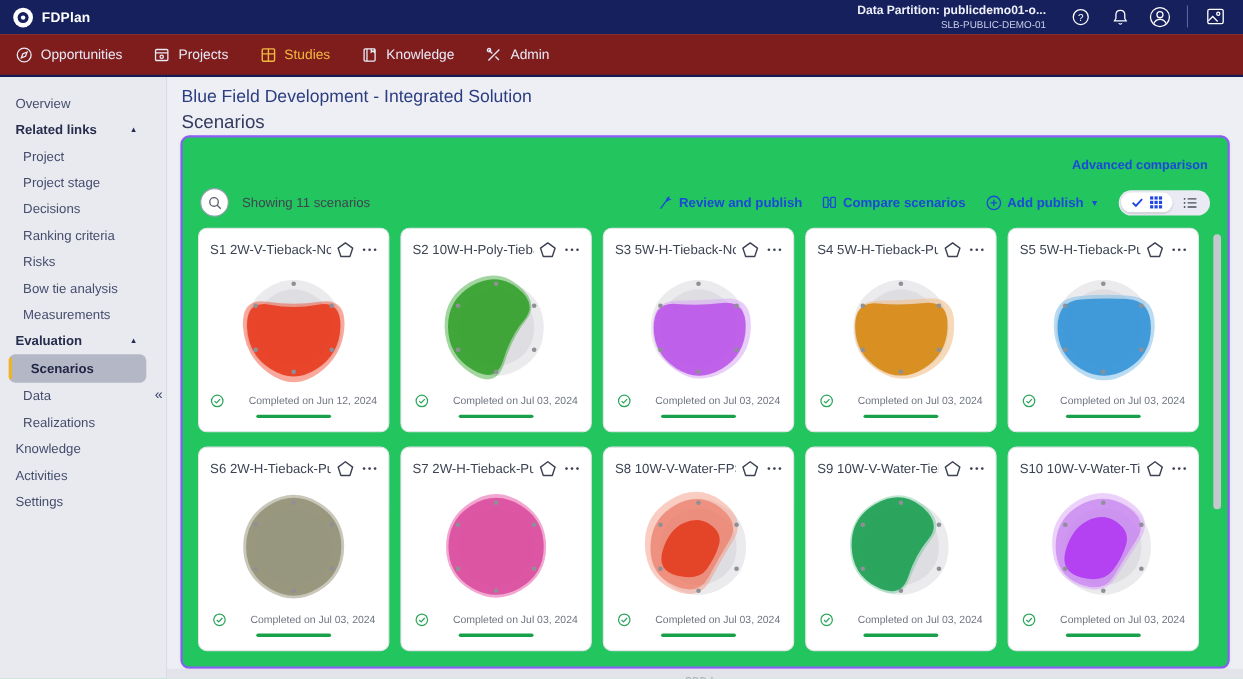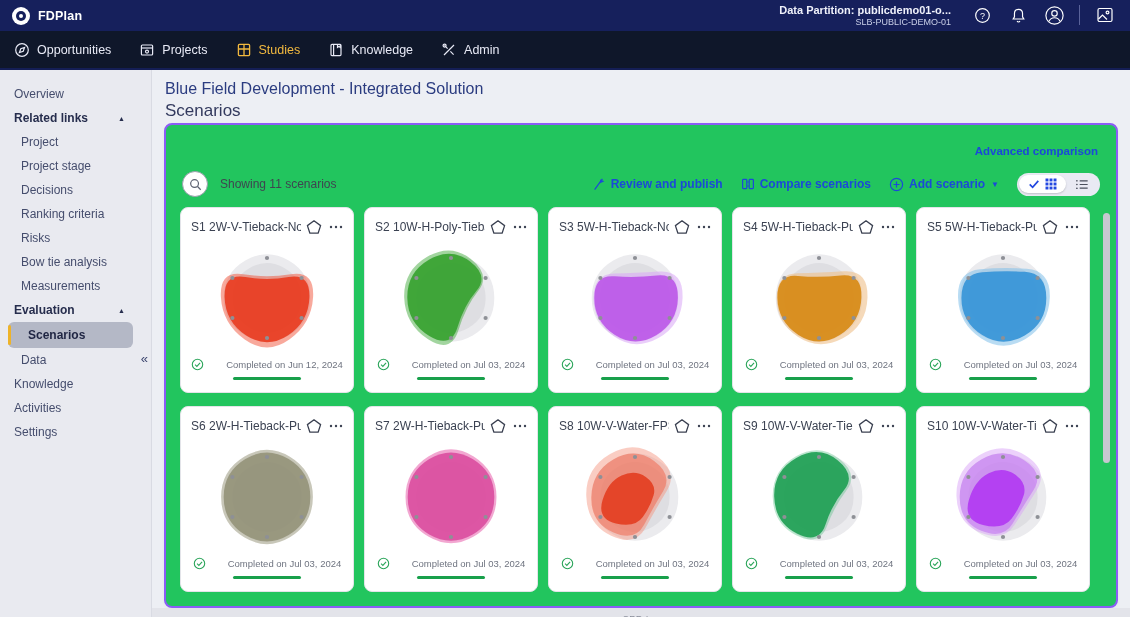--- a/index.html
+++ b/index.html
@@ -15,21 +15,21 @@
   .logo::before { content:""; position:absolute; left:7px; top:7px; width:4px; height:4px; border-radius:50%; background:#fff; z-index:1; }
   .brand-name { font-size:12.5px; font-weight:bold; letter-spacing:.2px; }
   .topbar-right { display:flex; align-items:center; gap:14px; }
   .partition { text-align:right; line-height:1.15; margin-right:6px; }
   .partition-main { font-size:11px; font-weight:bold; color:#eef0fa; }
   .partition-sub { font-size:9px; color:#c9cfe8; }
   .tb-icon { display:inline-flex; align-items:center; justify-content:center; width:22px; height:22px; cursor:pointer; }
   .tb-divider { width:1px; height:20px; background:#5a639a; }
 
   
-  .navbar { height:39px; background:#0f172a; display:flex; align-items:center; gap:28px; padding-left:14px; border-bottom:2px solid #141e55; }
+  .navbar { height:39px; background:#7f1d1d; display:flex; align-items:center; gap:28px; padding-left:14px; border-bottom:2px solid #141e55; }
   .nav-item { display:flex; align-items:center; gap:7px; color:#e8eaf6; font-size:12.5px; cursor:pointer; }
   .nav-item.active { color:#f2b93f; }
 
   
   .layout { display:flex; height:547px; }
 
   
   .sidebar { width:152px; background:#e9eaf0; border-right:1px solid #d9dbe3; position:relative; padding-top:12px; flex:none; }
   .sd-row { height:24px; display:flex; align-items:center; font-size:12px; color:#454d6d; padding-left:14px; padding-right:26px; cursor:pointer; white-space:nowrap; }
   .sd-row.sub { padding-left:21px; }
@@ -201,20 +201,23 @@
         <div class="sd-row header">
           <span>Evaluation</span>
           <span class="sd-caret">▲</span>
         </div>
         <div class="sd-row sub selected">
           <span>Scenarios</span>
         </div>
         <div class="sd-row sub">
           <span>Data</span>
         </div>
+        <div class="sd-row sub">
+          <span>Realizations</span>
+        </div>
         <div class="sd-row">
           <span>Knowledge</span>
         </div>
         <div class="sd-row">
           <span>Activities</span>
         </div>
         <div class="sd-row">
           <span>Settings</span>
         </div>
         <span class="sd-collapse" id="sd-collapse" style="top: 281px;">«</span>
@@ -257,21 +260,21 @@
                 </span>
               <span>Compare scenarios</span>
             </button>
             <button class="tb-link">
               <span>
                   <svg width="15" height="15" viewBox="0 0 15 15" fill="none" stroke="#1b49d8" stroke-width="1.2">
                     <circle cx="7.5" cy="7.5" r="6.1"></circle>
                     <path d="M7.5 4.5v6M4.5 7.5h6"></path>
                   </svg>
                 </span>
-              <span>Add scenario</span>
+              <span>Add publish</span>
               <span class="caret-down">▼</span>
             </button>
             <div class="seg">
               <span class="seg-active">
                 <svg width="12" height="12" viewBox="0 0 14 14" fill="none" stroke="#2247e0" stroke-width="2">
                     <path d="M2 7.4 5.4 10.8 12 3.4"></path>
                   </svg>
                 <svg width="12" height="12" viewBox="0 0 14 14" fill="#2247e0">
                     <rect x="0.6" y="0.6" width="3.4" height="3.4"></rect>
                     <rect x="5.3" y="0.6" width="3.4" height="3.4"></rect>

